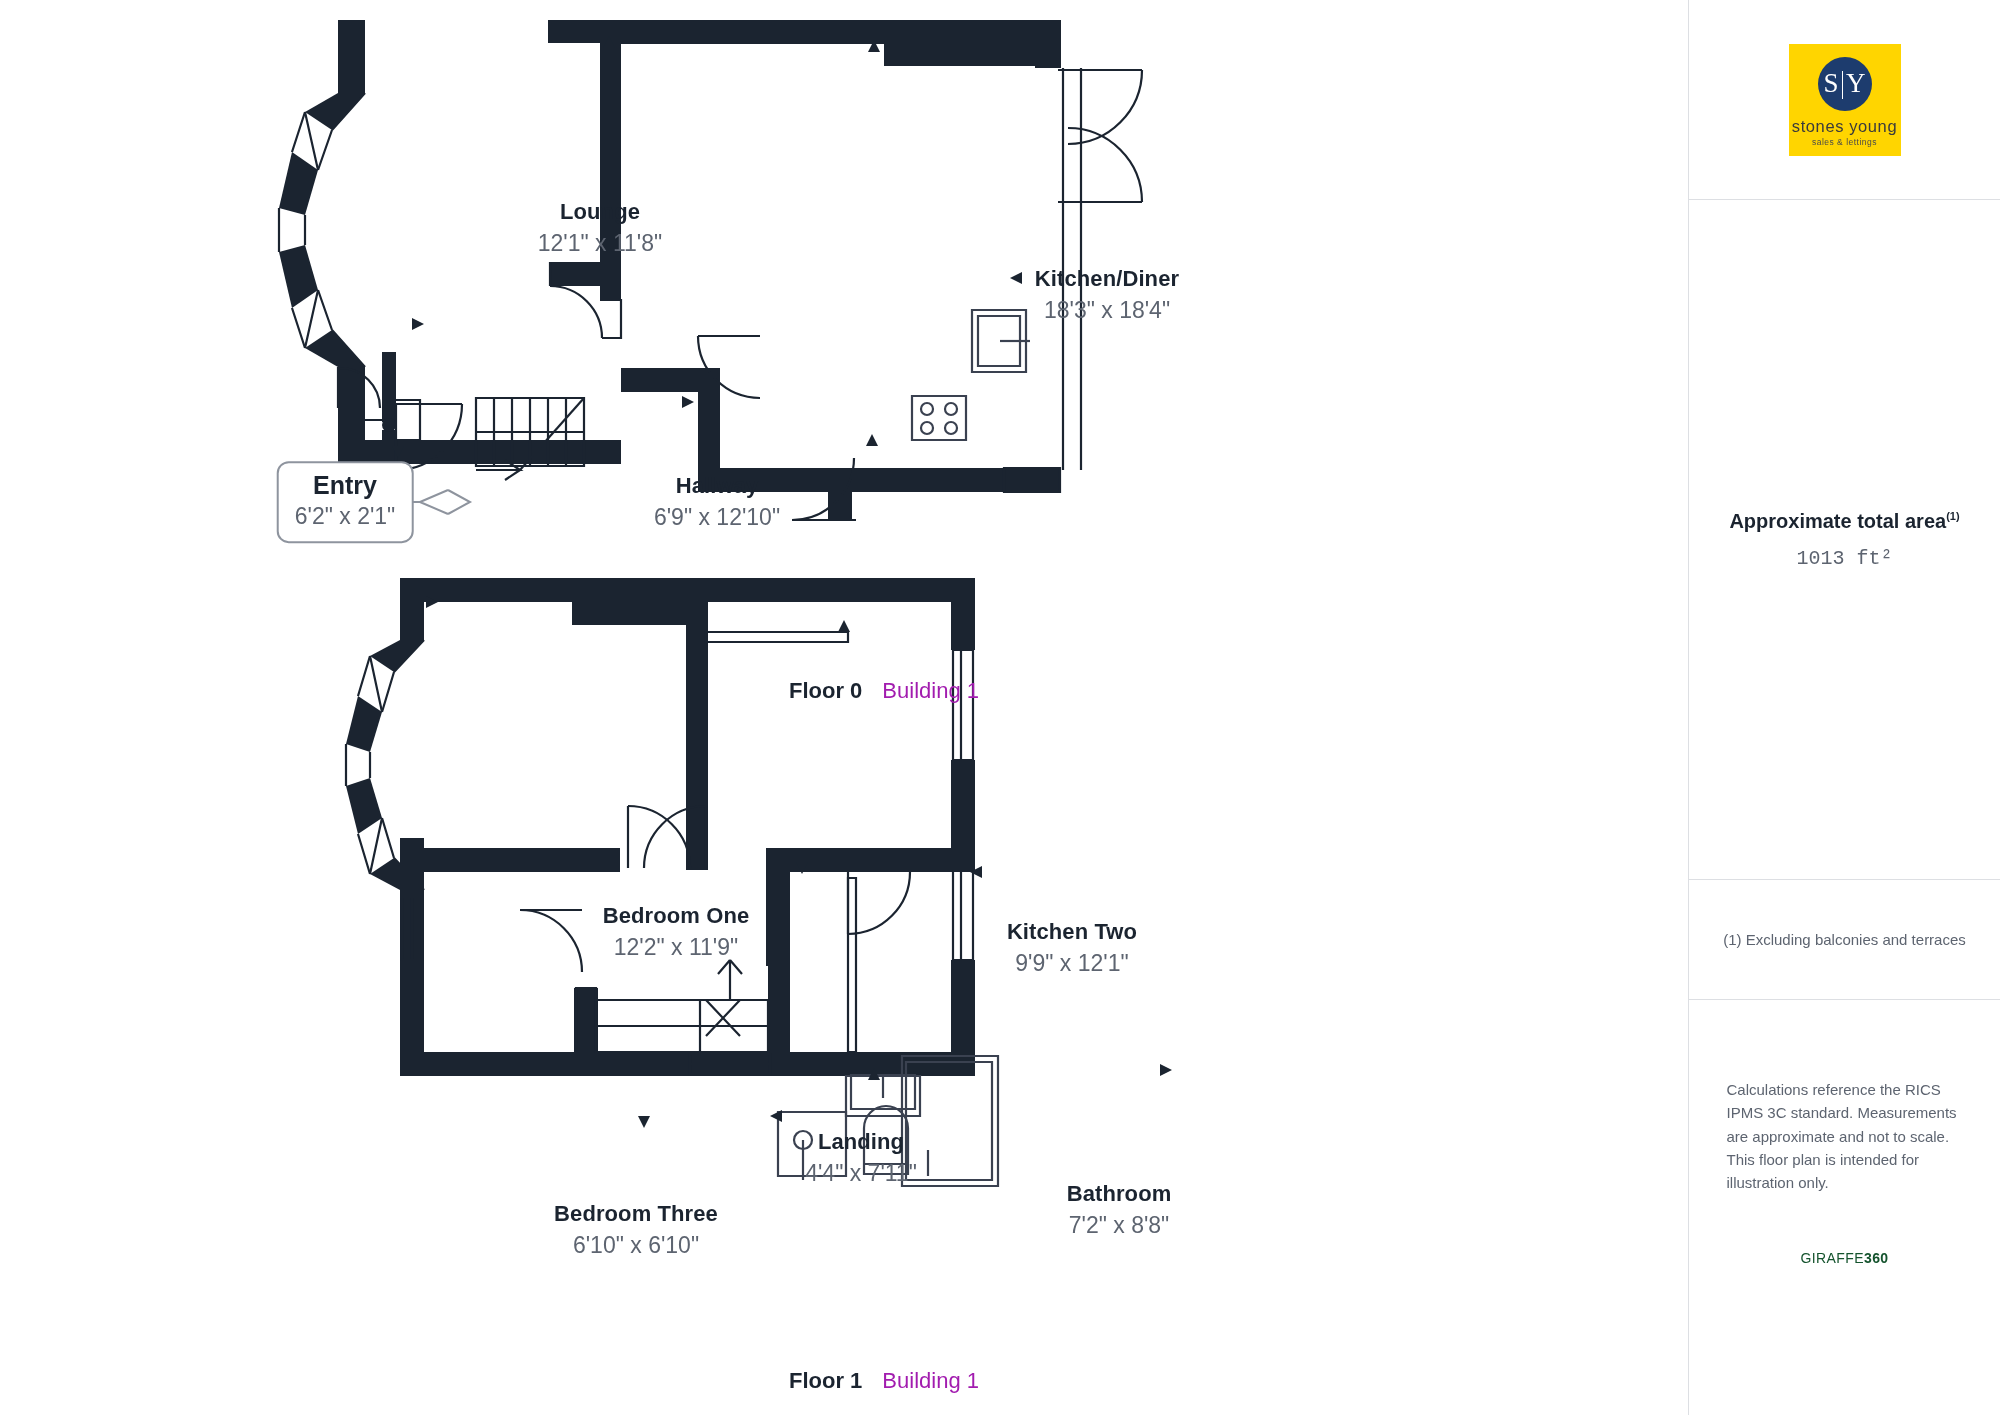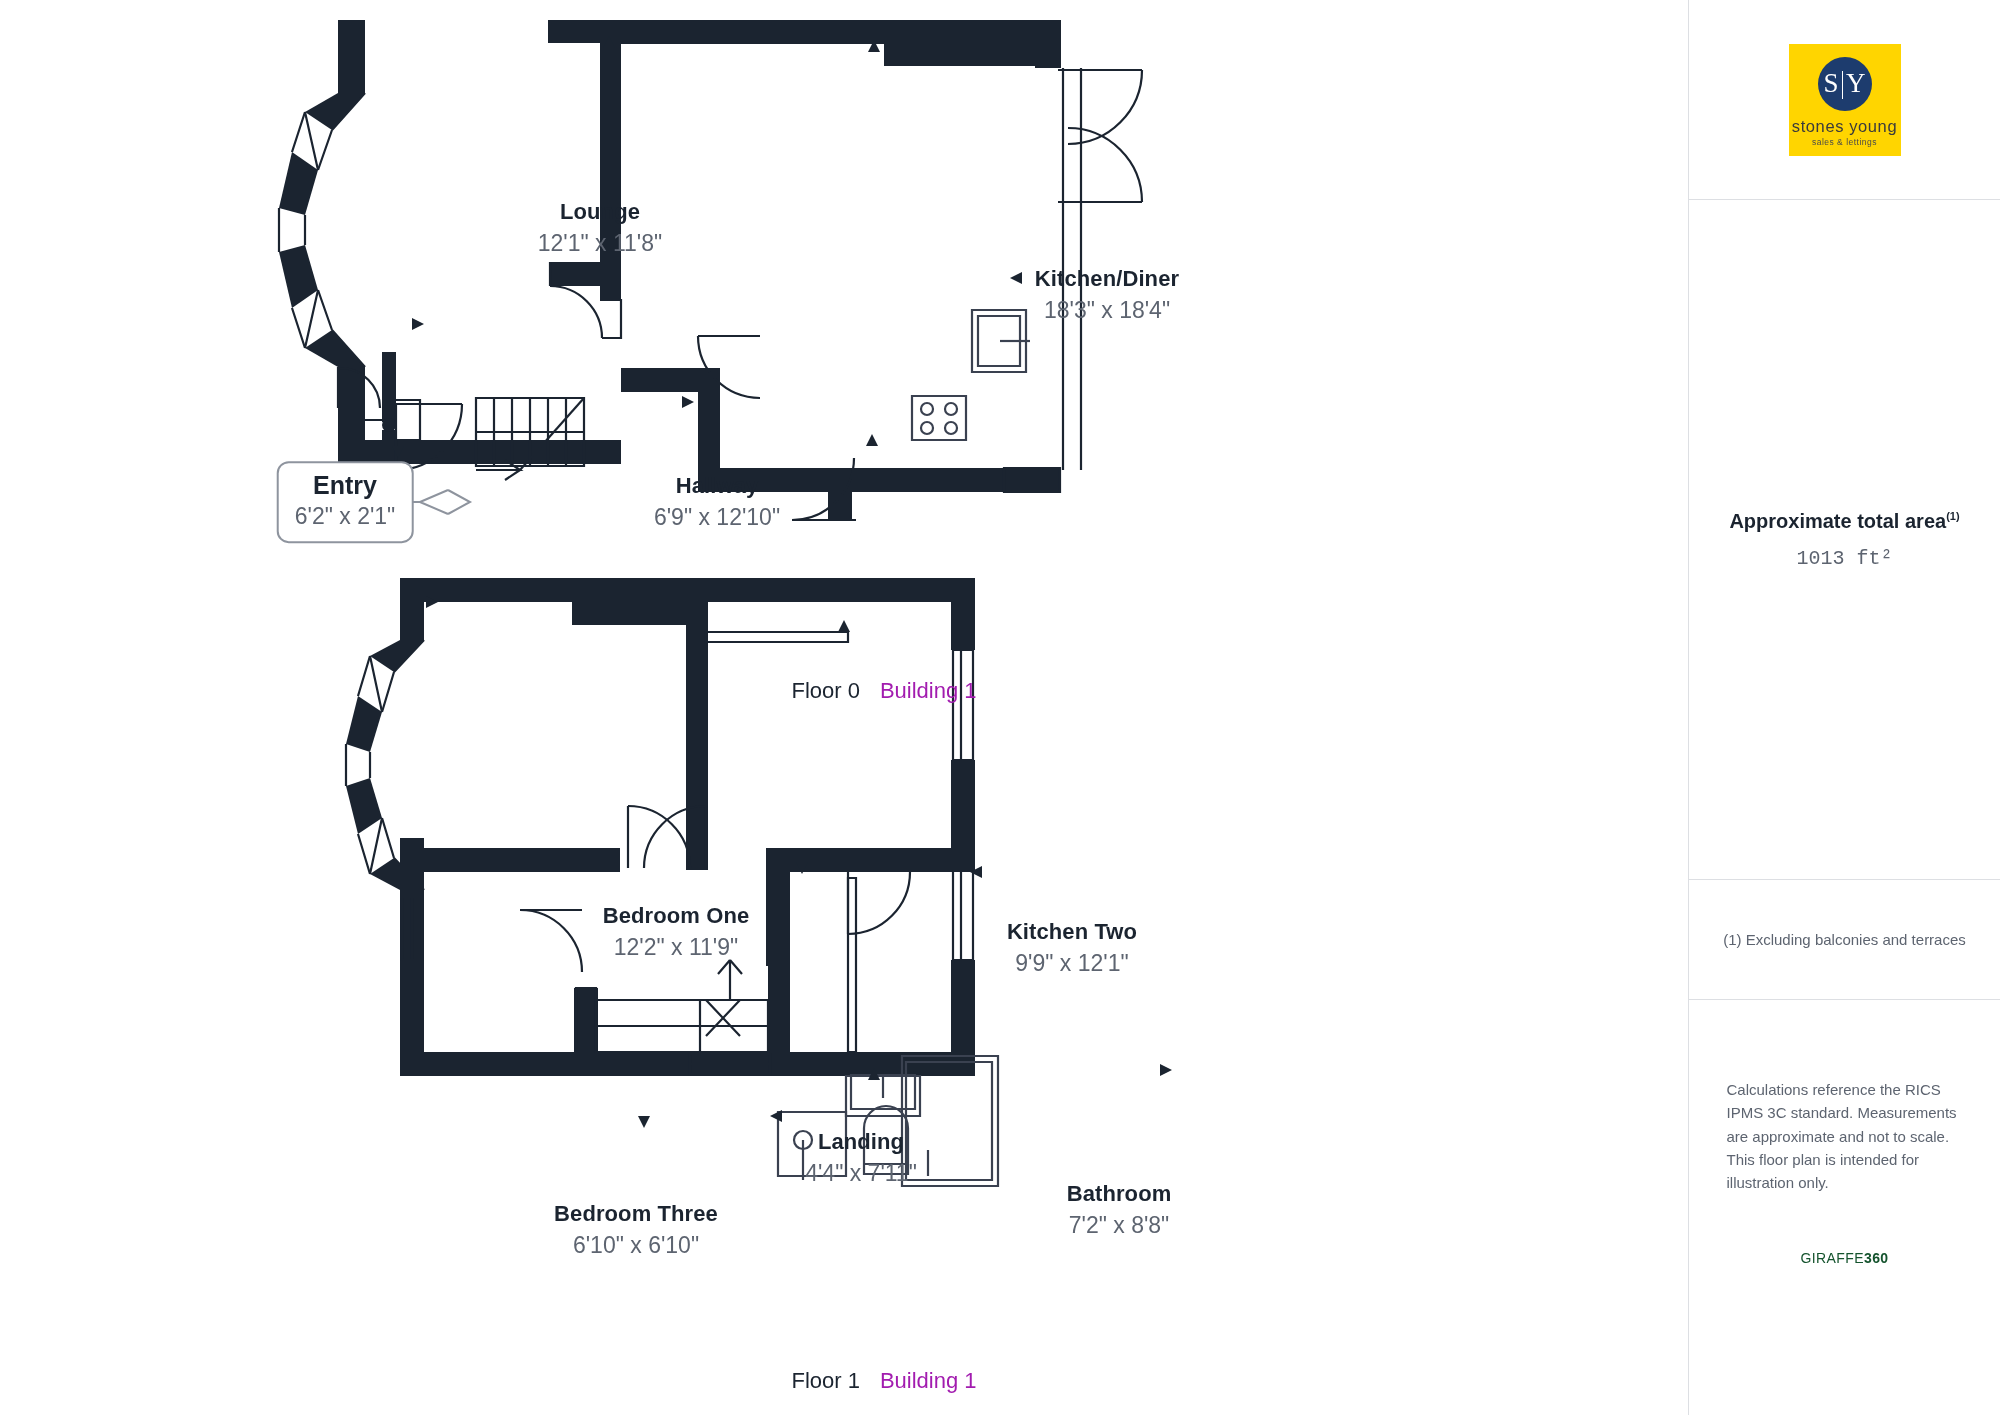--- a/index.html
+++ b/index.html
@@ -77,21 +77,21 @@
     margin-top: 2px;
   }
   
   .floor-caption {
     position: absolute;
     transform: translate(-50%, 0);
     white-space: nowrap;
     font-size: 22px;
   }
   .floor-caption .fc-floor {
-    font-weight: normal;
+    font-weight: bold;
     color: #1b2430;
   }
   .floor-caption .fc-building {
     color: #a21caf;
     margin-left: 20px;
   }
   
   .sidebar {
     position: relative;
     width: 312px;

